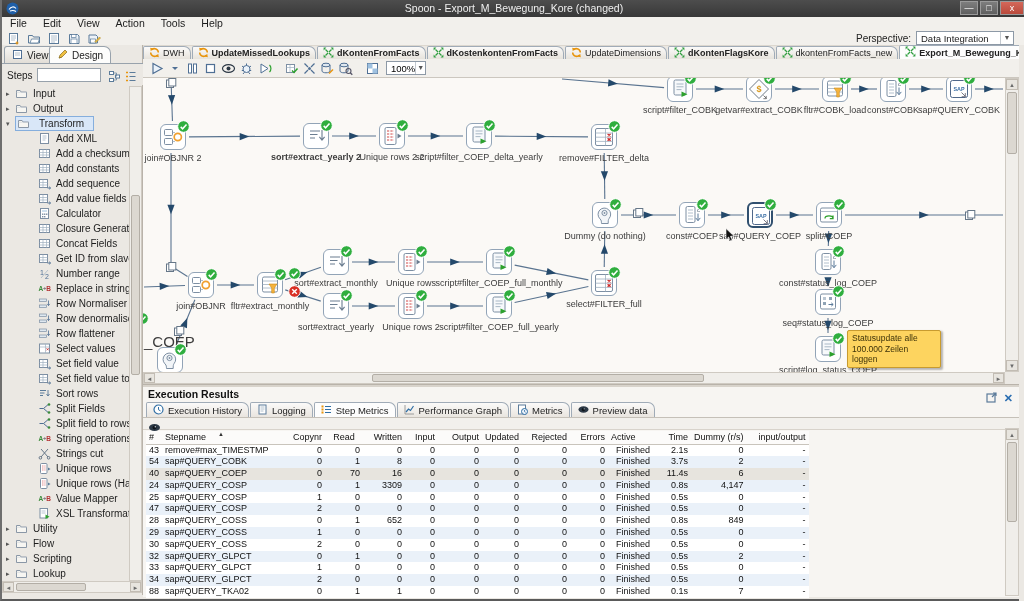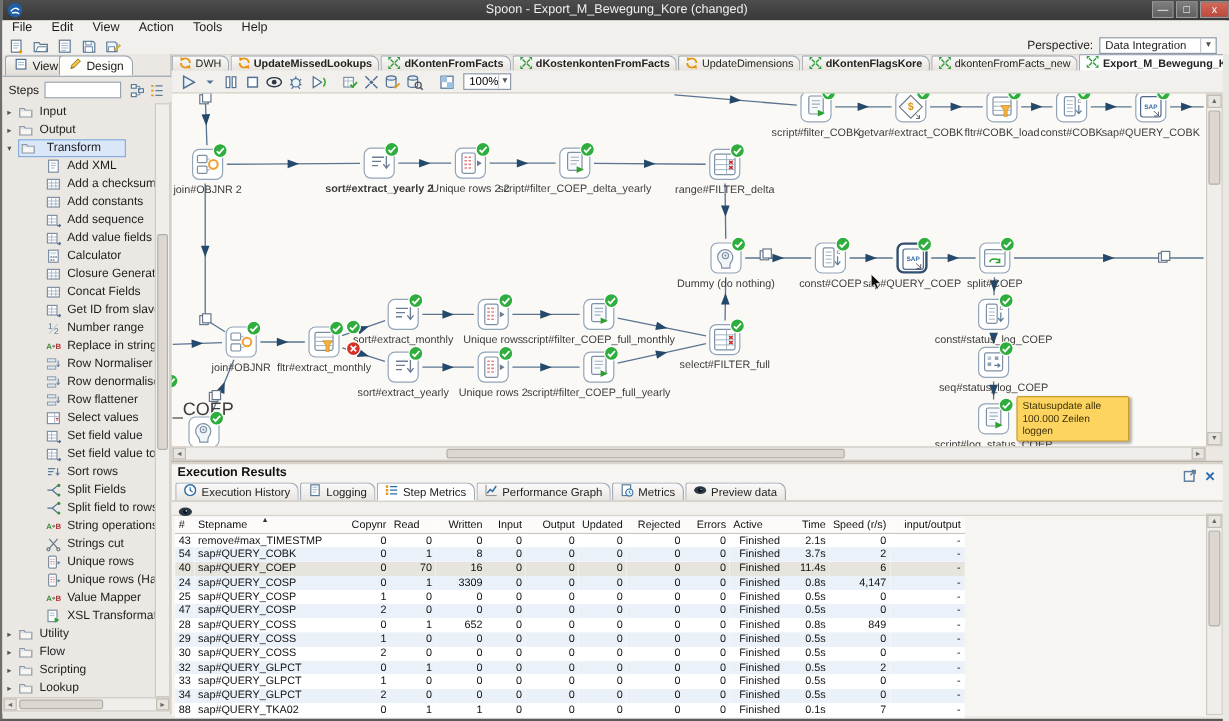--- a/index.html
+++ b/index.html
@@ -28,21 +28,21 @@
 .stab.active{background:#fdfdfc;z-index:2}
 #steprow{position:absolute;left:0;top:18px;width:141px;height:22px;border-top:1px solid #98a2ac;background:#ebe8e3}
 #steprow label{position:absolute;left:5px;top:6px;font-size:10px;color:#222}
 #stepsearch{position:absolute;left:35px;top:4px;width:64px;height:14px;border:1px solid #97a1ab;background:#fff;font-size:9px;padding:0 2px}
 .stoggle{position:absolute;top:5px;width:13px;height:13px}
 #tree{position:absolute;left:0;top:41px;width:127px;height:495px;overflow:hidden;font-size:10px;color:#1d1d1d}
 .trow{height:15px;display:flex;align-items:center;white-space:nowrap}
 .trow .arr{width:9px;margin-left:4px;font-size:7px;color:#555;flex:none}
 .trow .ico{width:14px;height:13px;flex:none;margin-right:4px}
 .trow.child{padding-left:36px}
-.selbox{display:flex;align-items:center;background:#d9e7f8;border:1px solid #85aedd;padding:0 20px 0 1px;gap:4px;height:15px}
+.selbox{display:flex;align-items:center;background:#d9e7f8;border:1px solid #85aedd;padding:0 9px 0 1px;gap:4px;height:15px}
 .vscroll{position:absolute;background:#f0eeea;border:1px solid #cfcac2}
 .vthumb,.hthumb{position:absolute;background:#dcd8d1;border:1px solid #b3aea6;border-radius:2px}
 .scrollarrow{position:absolute;background:#e8e5df;border:1px solid #c2bcb3;color:#6b6b6b;font-size:6px;text-align:center;line-height:10px}
 #sidehscroll{position:absolute;left:0;top:536px;width:140px;height:12px;background:#f0eeea;border:1px solid #cfcac2}
 
 #doctabs{position:absolute;left:141px;top:45px;width:876px;height:14px;display:flex;align-items:flex-end;overflow:hidden}
 .dtab{height:13px;display:flex;align-items:center;gap:3px;padding:0 5px;font-size:9px;background:linear-gradient(#fbfaf9,#e7e3dc);border:1px solid #a0abb7;border-bottom:none;border-radius:2px 7px 0 0;margin-right:1px;white-space:nowrap;color:#222}
 .dtab.bold{font-weight:bold}
 .dtab.active{background:#fdfdfd;height:14px;z-index:2}
 #ctoolbar{position:absolute;left:141px;top:59px;width:876px;height:19px;background:#f2f0ec;border-bottom:1px solid #ccc7bf;display:flex;align-items:center;padding-left:5px;gap:1px}
@@ -826,21 +826,21 @@
             <rect x="4.5" y="4.5" width="17" height="17" rx="1.5" fill="#fff" stroke="#7d8fa3"></rect>
             <path d="M4.5 9h17M4.5 13.2h17M4.5 17.4h17M14.5 4.5v17" stroke="#9fb0c0" stroke-width="0.8"></path>
             <path d="M16.6 10l3 2.4m0-2.4l-3 2.4" stroke="#cc2222" stroke-width="1.2"></path>
             <path d="M16.6 14.3l3 2.4m0-2.4l-3 2.4" stroke="#cc2222" stroke-width="1.2"></path>
           </svg></span>
       </div>
       <div class="badge" style="left: 465px; top: 41px;"><svg width="13" height="13" viewBox="0 0 13 13">
           <circle cx="6.5" cy="6.5" r="5.8" fill="#2fae3e" stroke="#fff"></circle>
           <path d="M3.7 6.9l1.9 1.9 3.9-4.3" stroke="#fff" stroke-width="1.5" fill="none"></path>
         </svg></div>
-      <div class="nlabel" style="left: 376px; top: 75px;">range#FILTER_delta</div>
+      <div class="nlabel" style="left: 376px; top: 75px;">remove#FILTER_delta</div>
       <div class="node" style="left: 449px; top: 124px;">
         <span style="display: block; margin: -1px;"><svg width="26" height="26" viewBox="0 0 26 26">
             <path d="M9.5 21.5c-.3-1.8.3-3-1.6-4.7a6.3 6.3 0 1 1 9.3-.4c-1 1.2-1 2.9-1 5.1z" fill="#f2f5f8" stroke="#7d8fa3"></path>
             <circle cx="12.5" cy="11" r="2.6" fill="none" stroke="#7d8fa3"></circle>
             <circle cx="12.5" cy="11" r="0.9" fill="#7d8fa3"></circle>
           </svg></span>
       </div>
       <div class="badge" style="left: 466px; top: 119px;"><svg width="13" height="13" viewBox="0 0 13 13">
           <circle cx="6.5" cy="6.5" r="5.8" fill="#2fae3e" stroke="#fff"></circle>
           <path d="M3.7 6.9l1.9 1.9 3.9-4.3" stroke="#fff" stroke-width="1.5" fill="none"></path>
@@ -1153,30 +1153,30 @@
           <col style="width:52px">
           <col style="width:31px">
           <col style="width:47px">
           <col style="width:62px">
         </colgroup>
         <thead>
           <tr>
             <th style="text-align:left">#</th>
             <th style="text-align:left">Stepname<span style="position:absolute;left:56px;top:0;font-size:6px;color:#333">▲</span></th>
             <th style="text-align:right">Copynr</th>
-            <th style="text-align:left">Read</th>
+            <th style="text-align:center">Read</th>
             <th style="text-align:right">Written</th>
             <th style="text-align:right">Input</th>
             <th style="text-align:right">Output</th>
             <th style="text-align:right">Updated</th>
             <th style="text-align:right">Rejected</th>
             <th style="text-align:right">Errors</th>
             <th style="text-align:left">Active</th>
             <th style="text-align:right">Time</th>
-            <th style="text-align:right">Speed (r/s)</th>
+            <th style="text-align:right">Dummy (r/s)</th>
             <th style="text-align:right">input/output</th>
           </tr>
         </thead>
         <tbody>
           <tr class="odd">
             <td class="">43</td>
             <td class="">remove#max_TIMESTMP</td>
             <td class="num">0</td>
             <td class="num">0</td>
             <td class="num">0</td>

